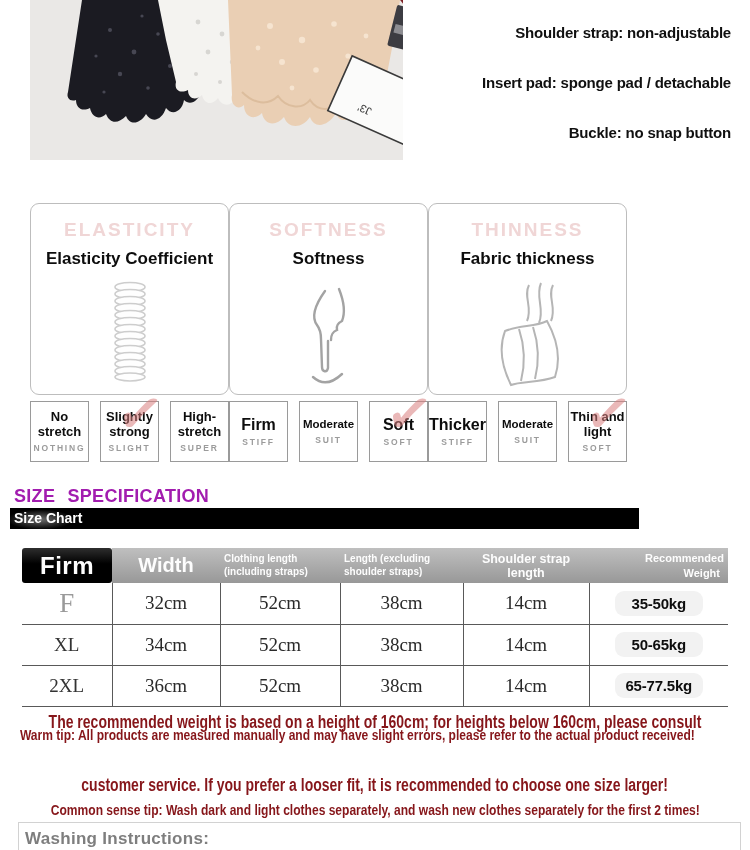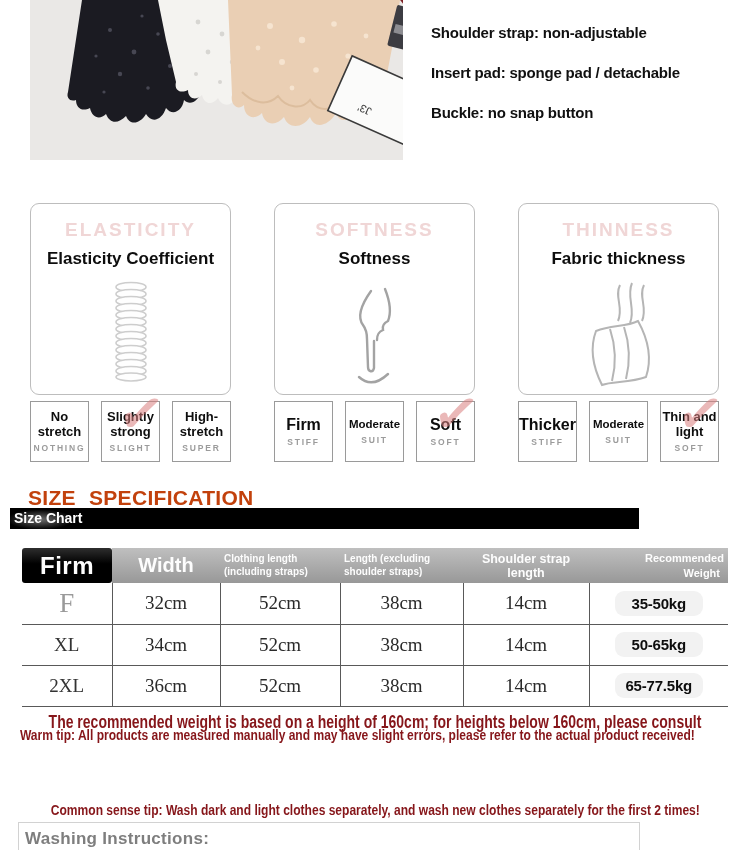--- a/index.html
+++ b/index.html
@@ -4,42 +4,42 @@
 <style>
   * { margin:0; padding:0; box-sizing:border-box; }
   html,body { background:#fff; }
   body { font-family:"Liberation Sans", sans-serif; }
   .canvas { position:relative; width:750px; height:850px; background:#fff; overflow:hidden; }
 
   
   .photo { position:absolute; left:30px; top:0; width:373px; height:160px; overflow:hidden; background:#eae8e6; }
 
   
-  .specs { position:absolute; left:431px; top:24px; width:300px; display:flex; flex-direction:column; gap:23px; }
+  .specs { position:absolute; left:431px; top:24px; width:300px; display:flex; flex-direction:column; gap:33px;text-align:right; }
   .spec-line { font-size:15px; font-weight:bold; color:#101010; letter-spacing:-0.2px; }
 
   
-  .features { position:absolute; left:30px; top:203px; width:689px; display:flex; justify-content:space-between; }
+  .features { position:absolute; left:30px; top:203px; width:597px; display:flex; justify-content:space-between; }
   .feature-col { width:201px; }
   .feature-box { height:192px; border:1.5px solid #bdbdbd; border-radius:9px; background:#fff; text-align:center; }
   .feature-title { margin-top:15px; font-size:19px; font-weight:700; letter-spacing:2px; color:#f0d6d6; }
   .feature-sub { margin-top:8px; font-size:17px; font-weight:700; color:#0d0d0d; }
   .feature-icon { margin-top:10px; height:110px; display:flex; align-items:flex-start; justify-content:center; }
   .option-row { margin-top:6px; display:flex; justify-content:space-between; }
   .opt { position:relative; width:59px; height:61px; border:1px solid #9a9a9a; background:#fff;
          display:flex; flex-direction:column; align-items:center; justify-content:center; text-align:center; }
   .opt-label { font-size:13px; font-weight:700; line-height:1.08; color:#0d0d0d; padding:0 1px; }
   .opt-label.lg { font-size:16px; }
   .opt-label.sm { font-size:11.5px; }
   .opt-sub { margin-top:4px; font-size:8.5px; letter-spacing:1.8px; color:#9b9b9b; font-weight:600; }
   .check { position:absolute; right:-6px; top:-16px; font-size:56px; line-height:1; font-weight:700;
            color:rgba(217,126,126,0.55); transform:rotate(8deg); }
 
   
-  .size-heading { position:absolute; left:28px; top:486px; font-size:21px; font-weight:700; color:#c2410c;
+  .size-heading { position:absolute; left:14px; top:486px; font-size:18px; font-weight:700; color:#a21caf;
                   word-spacing:7px; letter-spacing:0.3px; }
   .size-bar { position:absolute; left:10px; top:508px; width:629px; height:21px; color:#fff;
               font-size:14px; font-weight:700; line-height:21px; padding-left:4px;
               background:radial-gradient(ellipse 46px 14px at 30px 55%, #6e6e6e, rgba(0,0,0,0) 72%), #000; }
 
   
   .table-wrap { position:absolute; left:22px; top:548px; width:706px; }
   table { border-collapse:collapse; width:706px; table-layout:fixed; }
   thead th { height:35px; background:linear-gradient(180deg,#bfbfbf,#989898); color:#fdfdfd;
              font-weight:700; vertical-align:middle; text-align:center; }
@@ -60,21 +60,21 @@
 
   
   .note { position:absolute; left:0; width:750px; display:flex; justify-content:center; color:#86161a; font-weight:700; }
   .note > span { white-space:nowrap; display:inline-block; }
   .note-1 { top:727px;justify-content:flex-end; } .note-1 > span { font-size:14px; transform:scaleX(0.86); }
   .note-2a { top:712px; } .note-2a > span { font-size:17.5px; transform:scaleX(0.80); }
   .note-2b { top:775px; } .note-2b > span { font-size:17.5px; transform:scaleX(0.80); }
   .note-3 { top:802px; } .note-3 > span { font-size:14px; transform:scaleX(0.86); }
 
   
-  .wash-box { position:absolute; left:18px; top:822px; width:622px; height:28px; background:#fff;
+  .wash-box { position:absolute; left:18px; top:822px; width:723px; height:28px; background:#fff;
               border:1px solid #d2d2d2; border-bottom:none; padding:6px 0 0 6px;
               font-size:17px; font-weight:700; color:#7e7e7e; letter-spacing:0.3px; }
 </style>
 </head>
 <body>
 
 <div class="canvas">
 
   <div class="photo">
     <svg width="373" height="160" viewBox="0 0 373 160">
@@ -305,20 +305,23 @@
       </tbody>
     </table>
   </div>
 
   <div class="note note-1">
     <span>Warm tip: All products are measured manually and may have slight errors, please refer to the actual product received!</span>
   </div>
   <div class="note note-2a">
     <span>The recommended weight is based on a height of 160cm; for heights below 160cm, please consult</span>
   </div>
+  <div class="note note-2b">
+    <span>customer service. If you prefer a looser fit, it is recommended to choose one size larger!</span>
+  </div>
   <div class="note note-3">
     <span>Common sense tip: Wash dark and light clothes separately, and wash new clothes separately for the first 2 times!</span>
   </div>
 
   <div class="wash-box">
     <span>Washing Instructions:</span>
   </div>
 
 </div>
 

